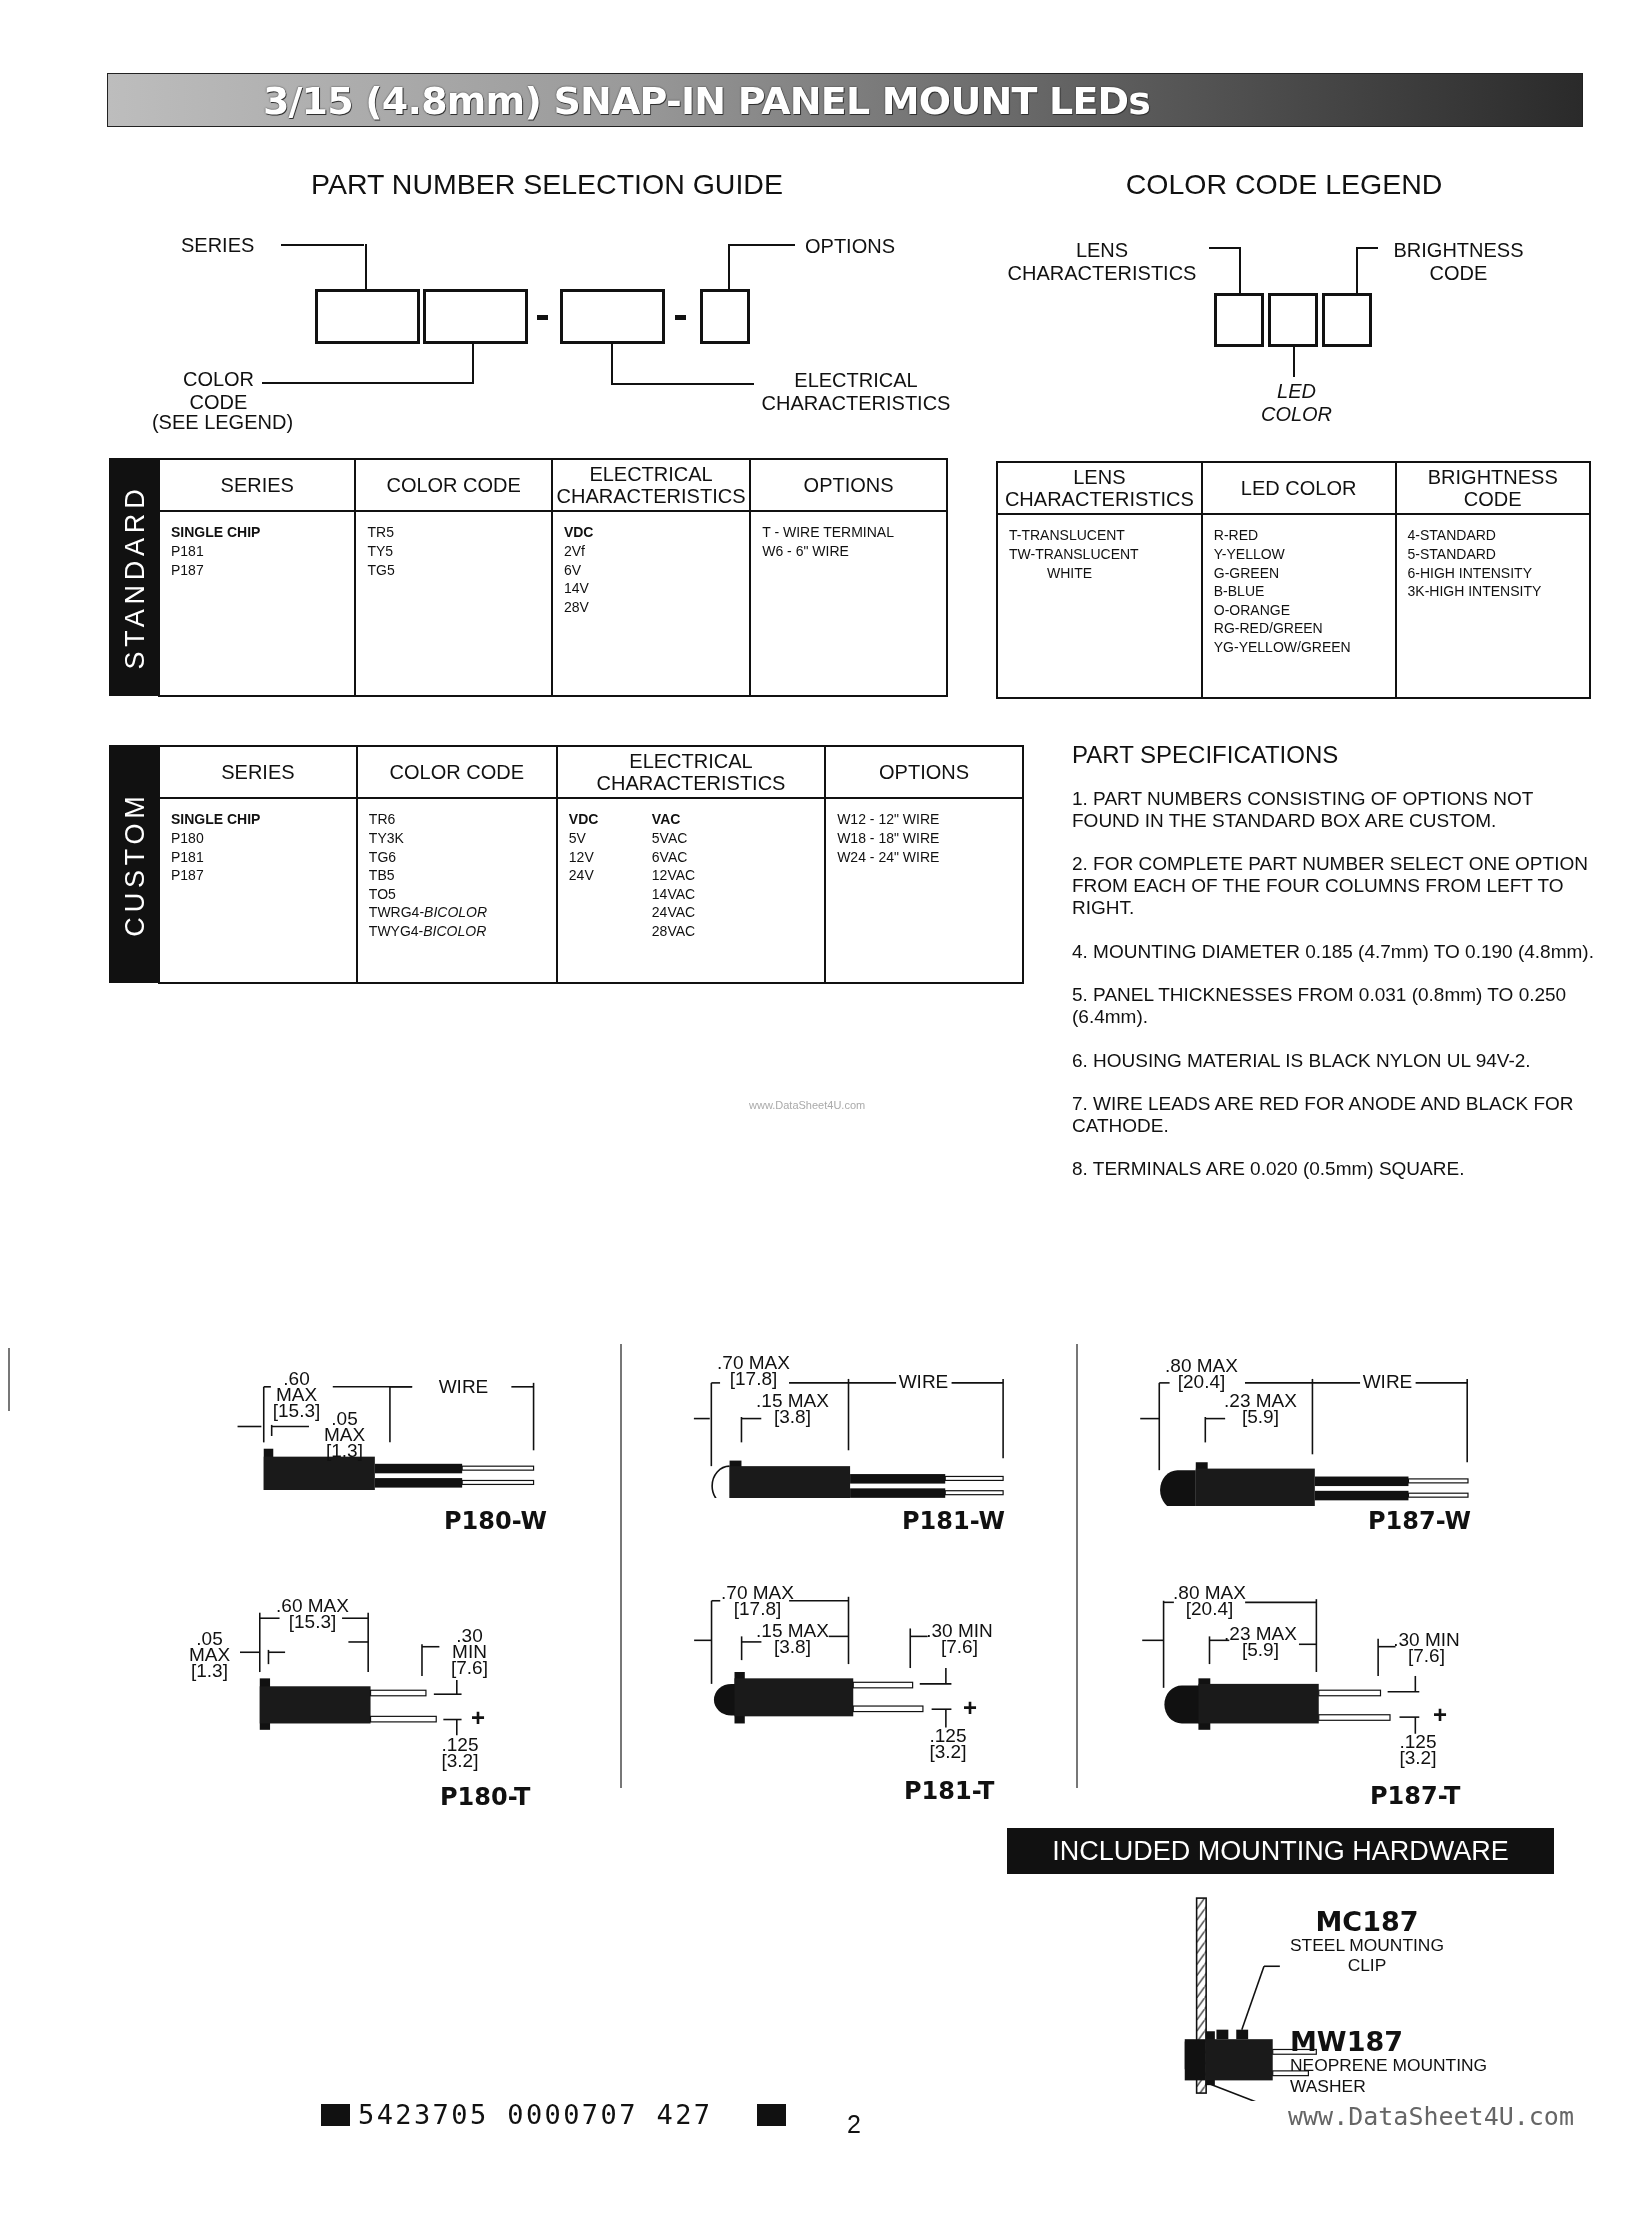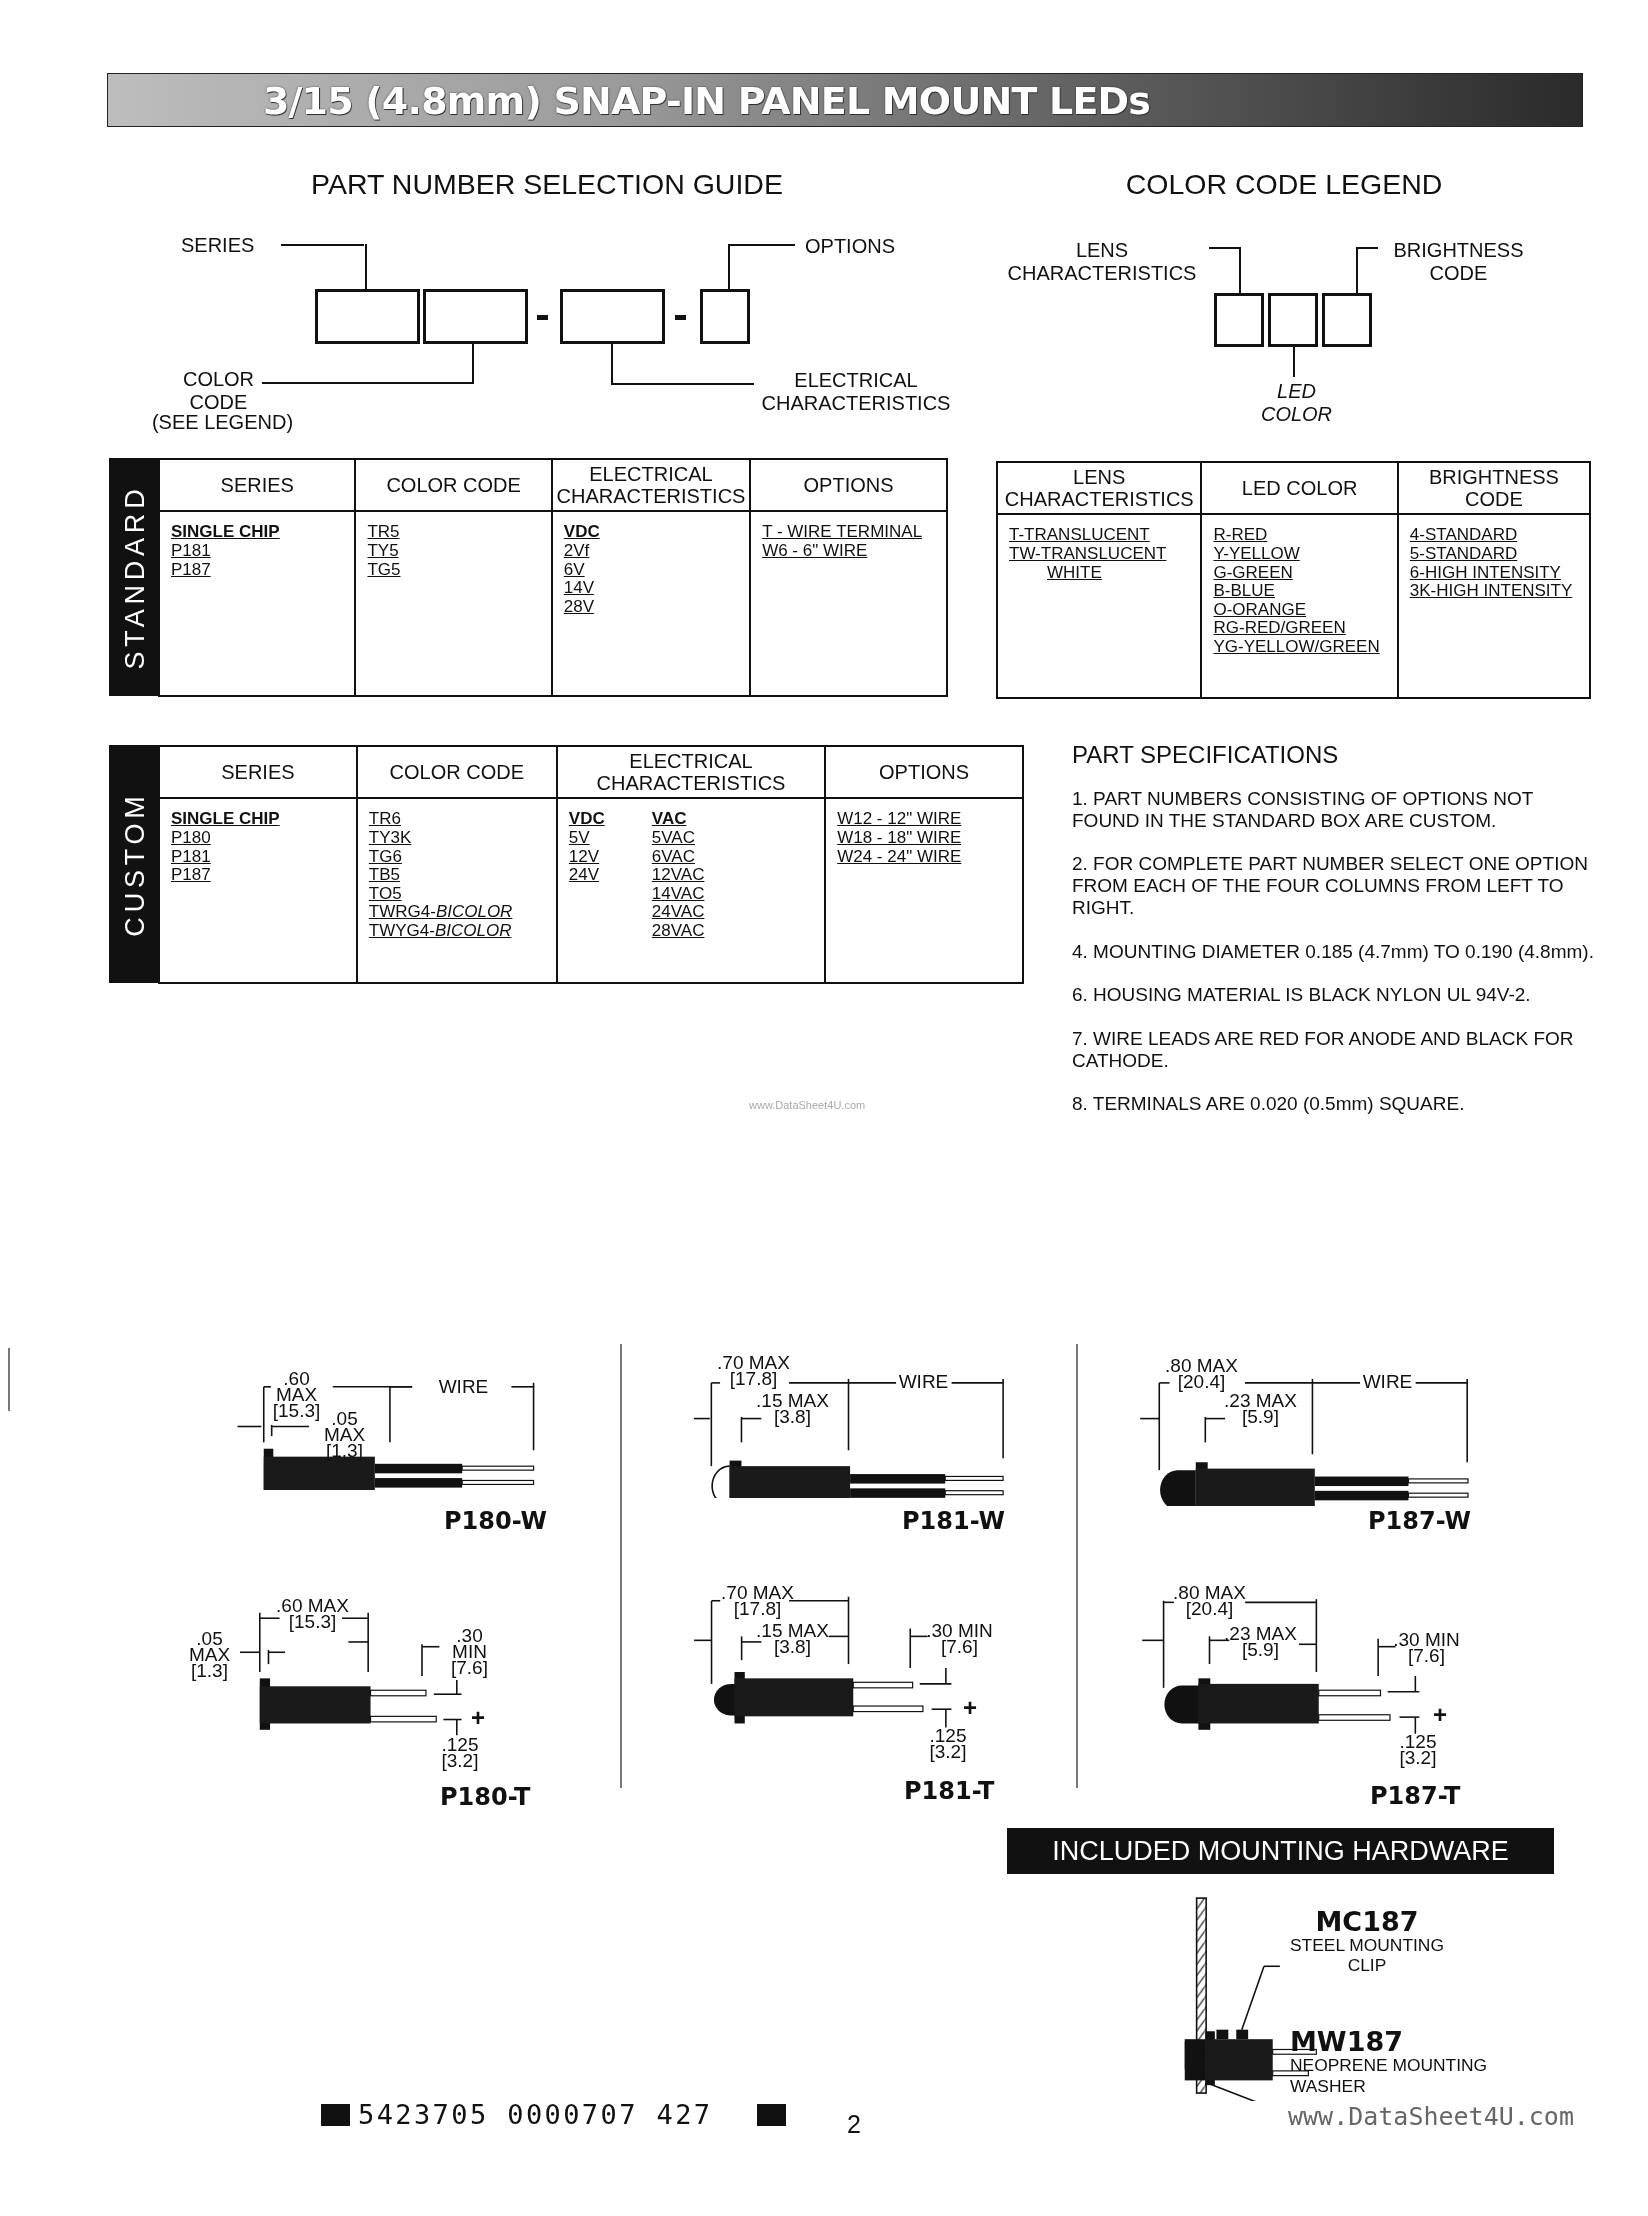--- a/index.html
+++ b/index.html
@@ -16,21 +16,21 @@
   .section-title { font-size:28.5px; text-align:center; }
   .lbl { font-size:20px; line-height:23px; text-align:center; }
   .lbl-l { font-size:20px; line-height:23px; }
   .box { border:3.2px solid #111; background:#fff; }
   .line { background:#111; }
   .dash-bold { background:#111; }
   
   table.grid { border-collapse:collapse; position:absolute; }
   table.grid td, table.grid th { border:2.4px solid #111; vertical-align:top; }
   table.grid th { font-weight:normal; font-size:20px; line-height:22px; text-align:center; vertical-align:middle; padding:3.2px; }
-  table.grid td { font-size:17px; line-height:18.6px; padding:11px 9.5px 8px 11px;text-decoration:underline; }
+  table.grid td { font-size:14px; line-height:18.6px; padding:11px 9.5px 8px 11px; }
   .sidebar { position:absolute; background:#111; color:#fff; }
   .sidebar span { position:absolute; left:50%; top:50%; transform:translate(-50%,-50%) rotate(-90deg);
     font-size:27px; letter-spacing:4.8px; white-space:nowrap; }
   .b { font-weight:bold; }
   .i { font-style:italic; }
   .spec-title { font-size:24px; }
   .spec-item { font-size:19px; line-height:22px; margin-bottom:21.4px; }
   .watermark-small { font-size:11px; color:#aaa; }
   .model { font-family:"DejaVu Sans", sans-serif; font-weight:bold; font-size:24px; }
   .dim { font-size:19px; line-height:16px; text-align:center; }
@@ -232,20 +232,21 @@
     </td>
   </tr>
 </tbody>
   </table>
 
 <div class="abs" style="left:1072px; top:741px; width:531px;">
   <div class="spec-title" style="margin-bottom:19px;">PART SPECIFICATIONS</div>
   <div class="spec-item">1. PART NUMBERS CONSISTING OF OPTIONS NOT FOUND IN THE STANDARD BOX ARE CUSTOM.</div>
   <div class="spec-item">2. FOR COMPLETE PART NUMBER SELECT ONE OPTION FROM EACH OF THE FOUR COLUMNS FROM LEFT TO RIGHT.</div>
   <div class="spec-item">4. MOUNTING DIAMETER 0.185 (4.7mm) TO 0.190 (4.8mm).</div>
+  <div class="spec-item">5. PANEL THICKNESSES FROM 0.031 (0.8mm) TO 0.250 (6.4mm).</div>
   <div class="spec-item">6. HOUSING MATERIAL IS BLACK NYLON UL 94V-2.</div>
   <div class="spec-item">7. WIRE LEADS ARE RED FOR ANODE AND BLACK FOR CATHODE.</div>
   <div class="spec-item">8. TERMINALS ARE 0.020 (0.5mm) SQUARE.</div>
 </div>
 
 <div class="abs watermark-small" style="left:749px; top:1099px;">www.DataSheet4U.com</div>
 
 <div class="abs" style="left:620px; top:1344px; width:1.6px; height:444px; background:#777;"></div>
 <div class="abs" style="left:1076px; top:1344px; width:1.6px; height:444px; background:#777;"></div>
 <div class="abs" style="left:8px; top:1348px; width:1.6px; height:63px; background:#777;"></div>

